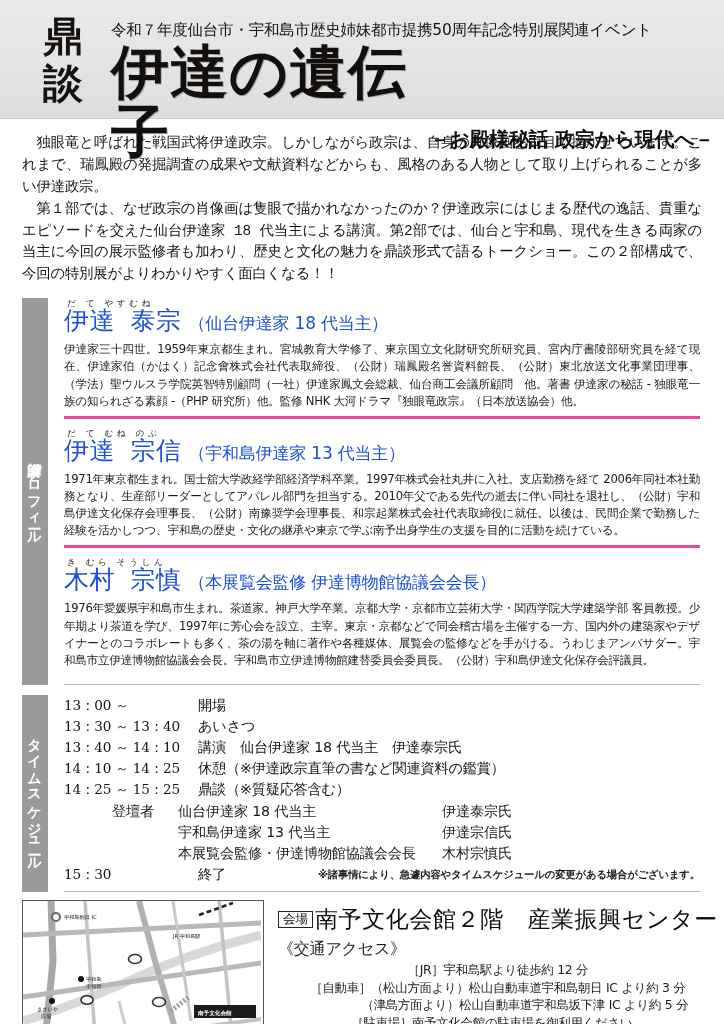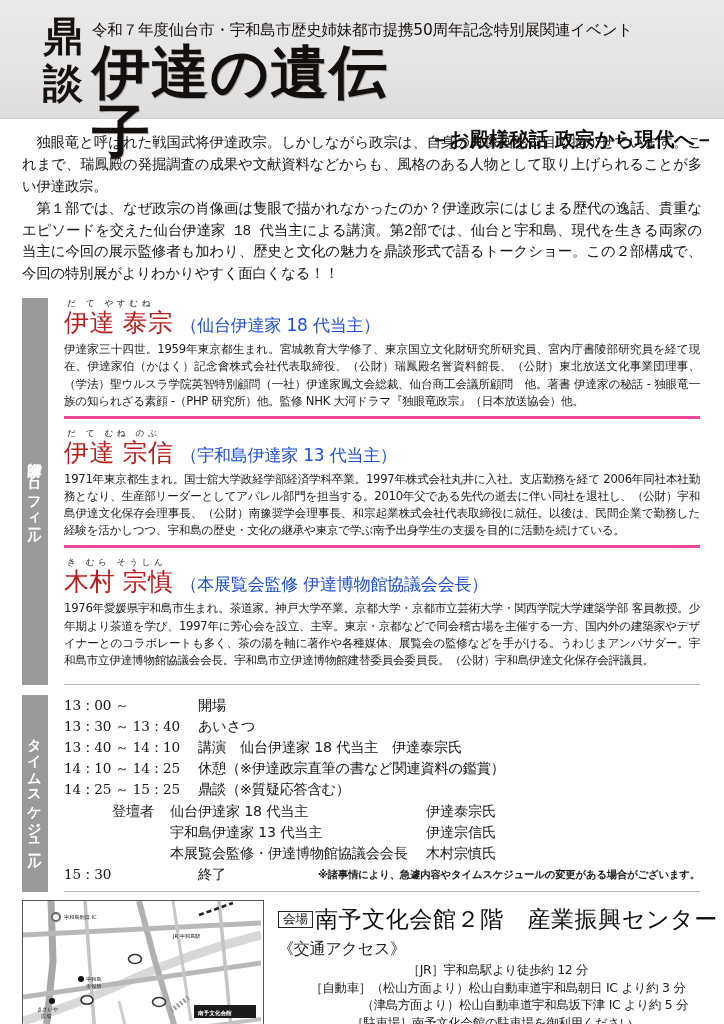--- a/index.html
+++ b/index.html
@@ -25,21 +25,21 @@
     width:58px;
     text-align:center;
     font-family:"DejaVu Serif","Liberation Serif",serif;
     font-weight:700;
     font-size:40px;
     line-height:47px;
     letter-spacing:0;
     color:#16120f;
   }
   .kanji-badge span{display:block;}
-  .head-right{position:absolute;left:92px;top:10px;right:10px;}
+  .head-right{position:absolute;left:111px;top:10px;right:10px;}
   .eyebrow{
     font-size:15.5px;
     letter-spacing:-0.2px;
     color:#17120f;
     white-space:nowrap;
     font-family:"DejaVu Sans","Liberation Sans",sans-serif;
     padding-top:10px;
   }
   .title-row{
     display:flex;align-items:flex-end;gap:18px;margin-top:1px;
@@ -102,24 +102,24 @@
     letter-spacing:3.6px;
     color:#222;
     height:11px;
     padding-left:3px;
     font-family:"DejaVu Sans","Liberation Sans",sans-serif;
   }
   .name-line{
     display:flex;align-items:baseline;gap:7px;margin-top:-1px;
   }
   .pname{
-    font-family:Liberation Sans, sans-serif;
+    font-family:Liberation Mono, monospace;
     font-size:25px;
     line-height:29px;
-    color:#b91c1c;
+    color:#1d4ed8;
     letter-spacing:0.5px;
   }
   .prole{
     font-size:17px;
     color:#1d4ed8;
     letter-spacing:-0.2px;
   }
   .pbio{
     margin-top:4px;
     font-size:11.6px;
@@ -136,21 +136,21 @@
     vertical-align:top;
     font-size:14.2px;
     line-height:21px;
     padding:0;
     color:#141414;
     letter-spacing:-0.2px;
   }
   td.t-time{width:120px;white-space:nowrap;font-family:"DejaVu Serif","Liberation Serif",serif;font-size:13.6px;}
   td.t-desc{padding-left:14px;}
   .panel-rows{margin-left:48px;margin-top:1px;}
-  .panel-row{display:flex;font-size:14.2px;line-height:21px;letter-spacing:-0.2px;}
+  .panel-row{display:flex;font-size:14.2px;line-height:21px;letter-spacing:-0.2px;gap:8px;}
   .panel-lead{width:58px;flex:none;}
   .panel-who{width:256px;flex:none;}
   .panel-name{flex:none;}
   .sched-note{
     text-align:right;
     font-size:10.4px;
     margin-top:-17px;
     color:#1d1d1d;
     letter-spacing:-0.2px;
     font-weight:600;

